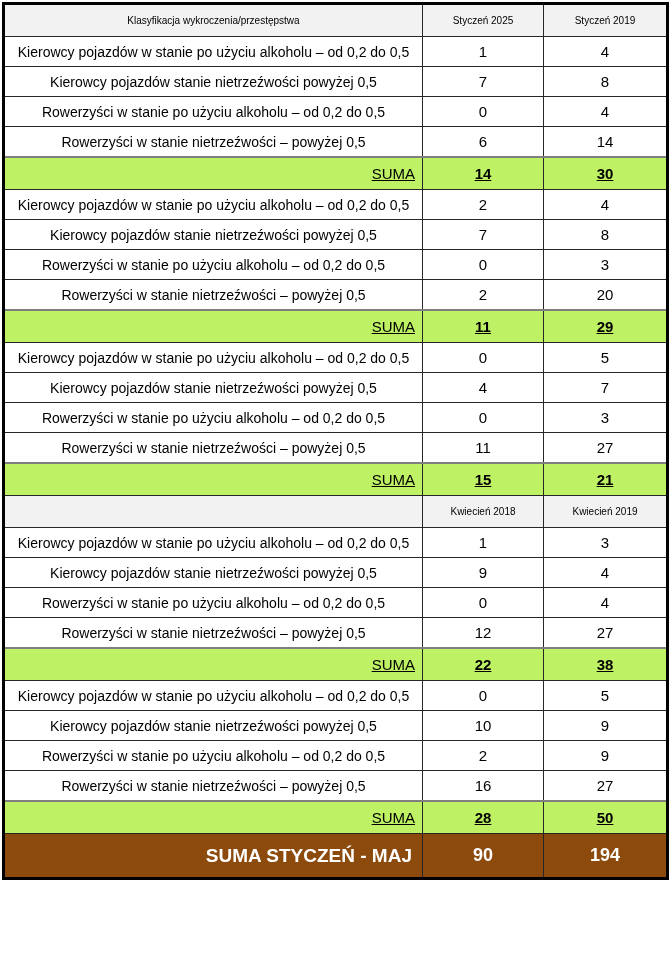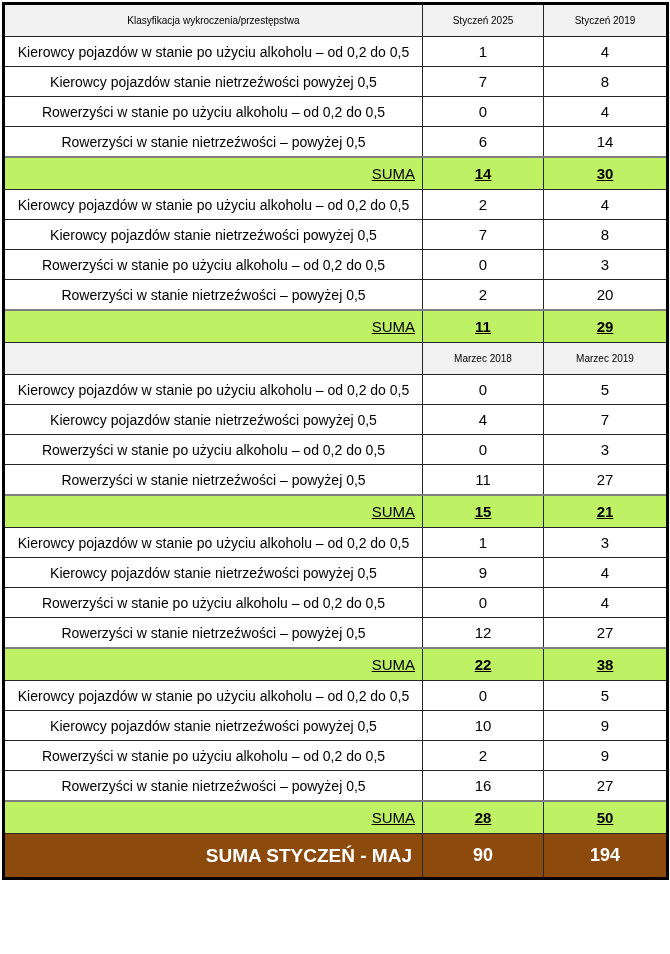--- a/index.html
+++ b/index.html
@@ -124,51 +124,51 @@
       <td class="label-cell">Rowerzyści w stanie nietrzeźwości – powyżej 0,5</td>
       <td class="value-cell">2</td>
       <td class="value-cell">20</td>
     </tr>
     <tr class="suma-row">
       <td class="suma-label-cell">SUMA</td>
       <td class="suma-value-cell">11</td>
       <td class="suma-value-cell">29</td>
     </tr>
 
+    <tr class="data-row">
+      <td class="label-cell">Kierowcy pojazdów w stanie po użyciu alkoholu – od 0,2 do 0,5</td>
+      <td class="value-cell">0</td>
+      <td class="value-cell">5</td>
+    </tr>
+    <tr class="data-row">
+      <td class="label-cell">Kierowcy pojazdów stanie nietrzeźwości powyżej 0,5</td>
+      <td class="value-cell">4</td>
+      <td class="value-cell">7</td>
+    </tr>
+    <tr class="data-row">
+      <td class="label-cell">Rowerzyści w stanie po użyciu alkoholu – od 0,2 do 0,5</td>
+      <td class="value-cell">0</td>
+      <td class="value-cell">3</td>
+    </tr>
+    <tr class="data-row">
+      <td class="label-cell">Rowerzyści w stanie nietrzeźwości – powyżej 0,5</td>
+      <td class="value-cell">11</td>
+      <td class="value-cell">27</td>
+    </tr>
+    <tr class="suma-row">
+      <td class="suma-label-cell">SUMA</td>
+      <td class="suma-value-cell">15</td>
+      <td class="suma-value-cell">21</td>
+    </tr>
+
     <tr class="month-header-row">
       <td></td>
-      <td>Marzec 2018</td>
-      <td>Marzec 2019</td>
-    </tr>
-    <tr class="data-row">
-      <td class="label-cell">Kierowcy pojazdów w stanie po użyciu alkoholu – od 0,2 do 0,5</td>
-      <td class="value-cell">0</td>
-      <td class="value-cell">5</td>
-    </tr>
-    <tr class="data-row">
-      <td class="label-cell">Kierowcy pojazdów stanie nietrzeźwości powyżej 0,5</td>
-      <td class="value-cell">4</td>
-      <td class="value-cell">7</td>
-    </tr>
-    <tr class="data-row">
-      <td class="label-cell">Rowerzyści w stanie po użyciu alkoholu – od 0,2 do 0,5</td>
-      <td class="value-cell">0</td>
-      <td class="value-cell">3</td>
-    </tr>
-    <tr class="data-row">
-      <td class="label-cell">Rowerzyści w stanie nietrzeźwości – powyżej 0,5</td>
-      <td class="value-cell">11</td>
-      <td class="value-cell">27</td>
-    </tr>
-    <tr class="suma-row">
-      <td class="suma-label-cell">SUMA</td>
-      <td class="suma-value-cell">15</td>
-      <td class="suma-value-cell">21</td>
-    </tr>
-
+      <td>Kwiecień 2018</td>
+      <td>Kwiecień 2019</td>
+    </tr>
     <tr class="data-row">
       <td class="label-cell">Kierowcy pojazdów w stanie po użyciu alkoholu – od 0,2 do 0,5</td>
       <td class="value-cell">1</td>
       <td class="value-cell">3</td>
     </tr>
     <tr class="data-row">
       <td class="label-cell">Kierowcy pojazdów stanie nietrzeźwości powyżej 0,5</td>
       <td class="value-cell">9</td>
       <td class="value-cell">4</td>
     </tr>

